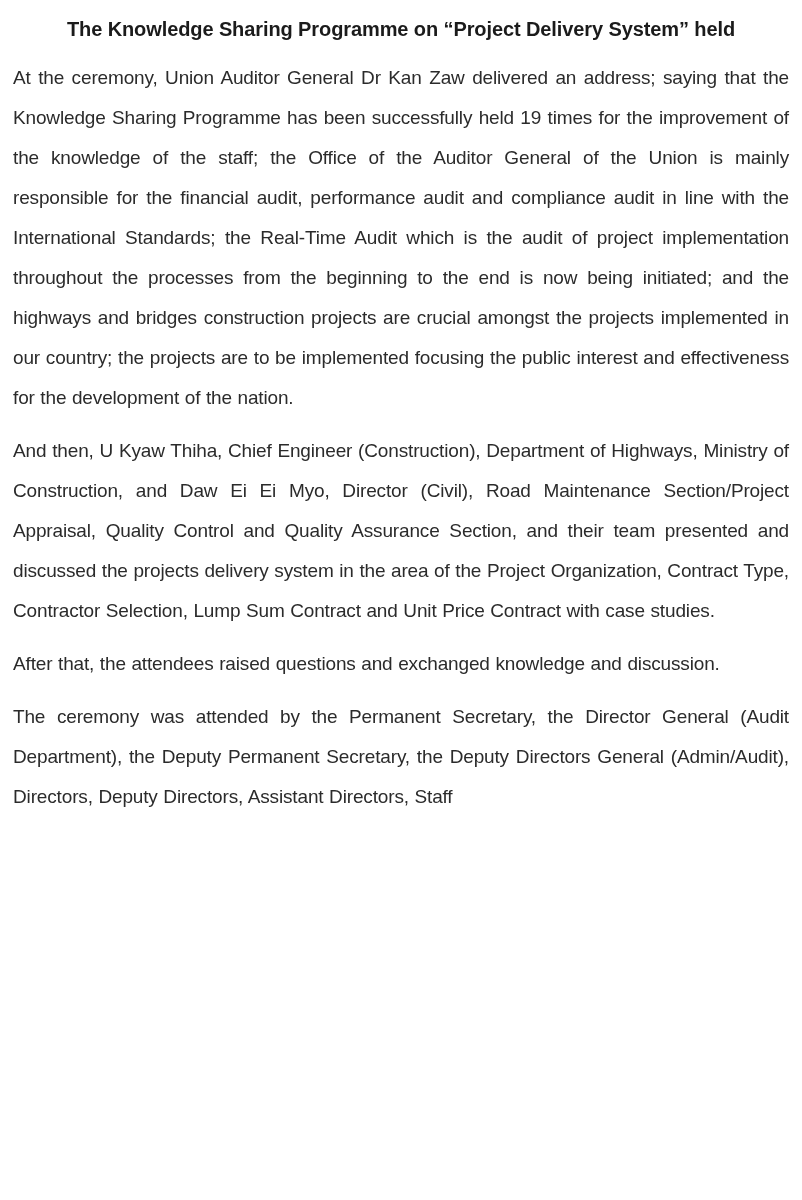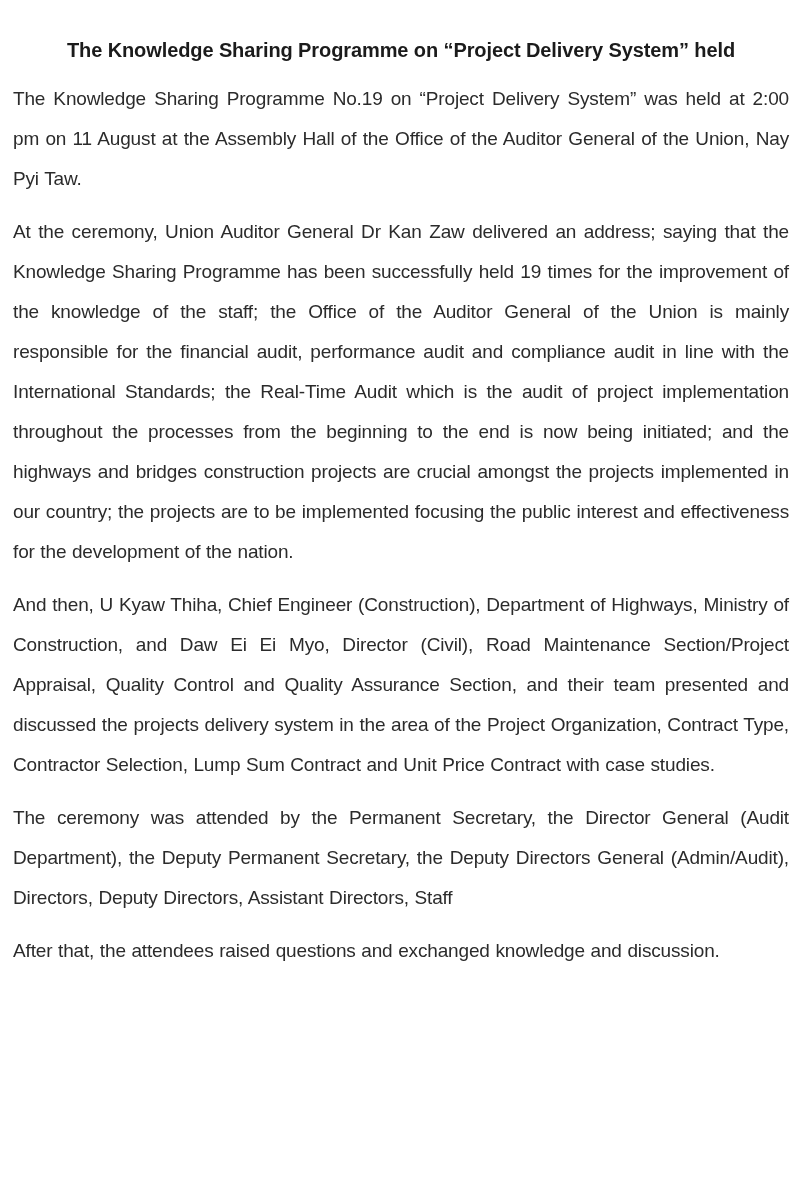--- a/index.html
+++ b/index.html
@@ -11,21 +11,20 @@
     width: 802px;
     height: 1200px;
     overflow: hidden;
     font-family: "Liberation Sans", "DejaVu Sans", sans-serif;
     color: #2b2b2b;
   }
   .page {
     box-sizing: border-box;
     width: 802px;
     padding: 12px 13px 0 13px;
-    margin-top: 21px;
   }
   .doc-title {
     font-size: 20px;
     font-weight: 700;
     color: #1b1b1b;
     text-align: center;
     margin: 4px 0 16px 0;
     line-height: 26px;
     letter-spacing: -0.1px;
   }
@@ -39,23 +38,22 @@
     word-spacing: 0.5px;
     color: #2b2b2b;
   }
 </style>
 </head>
 <body>
 
 <div class="page">
   <h1 class="doc-title">The Knowledge Sharing Programme on “Project Delivery System” held</h1>
 
-  <p class="doc-paragraph">The Knowledge Sharing Programme No.19 on “Project Delivery System” was held at 2:00 pm on 11 August at the Assembly Hall of the Office of the Auditor General of the Union, Nay Pyi Taw.</p>
 
   <p class="doc-paragraph">At the ceremony, Union Auditor General Dr Kan Zaw delivered an address; saying that the Knowledge Sharing Programme has been successfully held 19 times for the improvement of the knowledge of the staff; the Office of the Auditor General of the Union is mainly responsible for the financial audit, performance audit and compliance audit in line with the International Standards; the Real-Time Audit which is the audit of project implementation throughout the processes from the beginning to the end is now being initiated; and the highways and bridges construction projects are crucial amongst the projects implemented in our country; the projects are to be implemented focusing the public interest and effectiveness for the development of the nation.</p>
 
 
   <p class="doc-paragraph">And then, U Kyaw Thiha, Chief Engineer (Construction), Department of Highways, Ministry of Construction, and Daw Ei Ei Myo, Director (Civil), Road Maintenance Section/Project Appraisal, Quality Control and Quality Assurance Section, and their team presented and discussed the projects delivery system in the area of the Project Organization, Contract Type, Contractor Selection, Lump Sum Contract and Unit Price Contract with case studies.</p>
 
+  <p class="doc-paragraph">After that, the attendees raised questions and exchanged knowledge and discussion.</p>
+
   <p class="doc-paragraph">The ceremony was attended by the Permanent Secretary, the Director General (Audit Department), the Deputy Permanent Secretary, the Deputy Directors General (Admin/Audit), Directors, Deputy Directors, Assistant Directors, Staff</p>
-
-  <p class="doc-paragraph">After that, the attendees raised questions and exchanged knowledge and discussion.</p>
 </div>
 
 </body></html>

